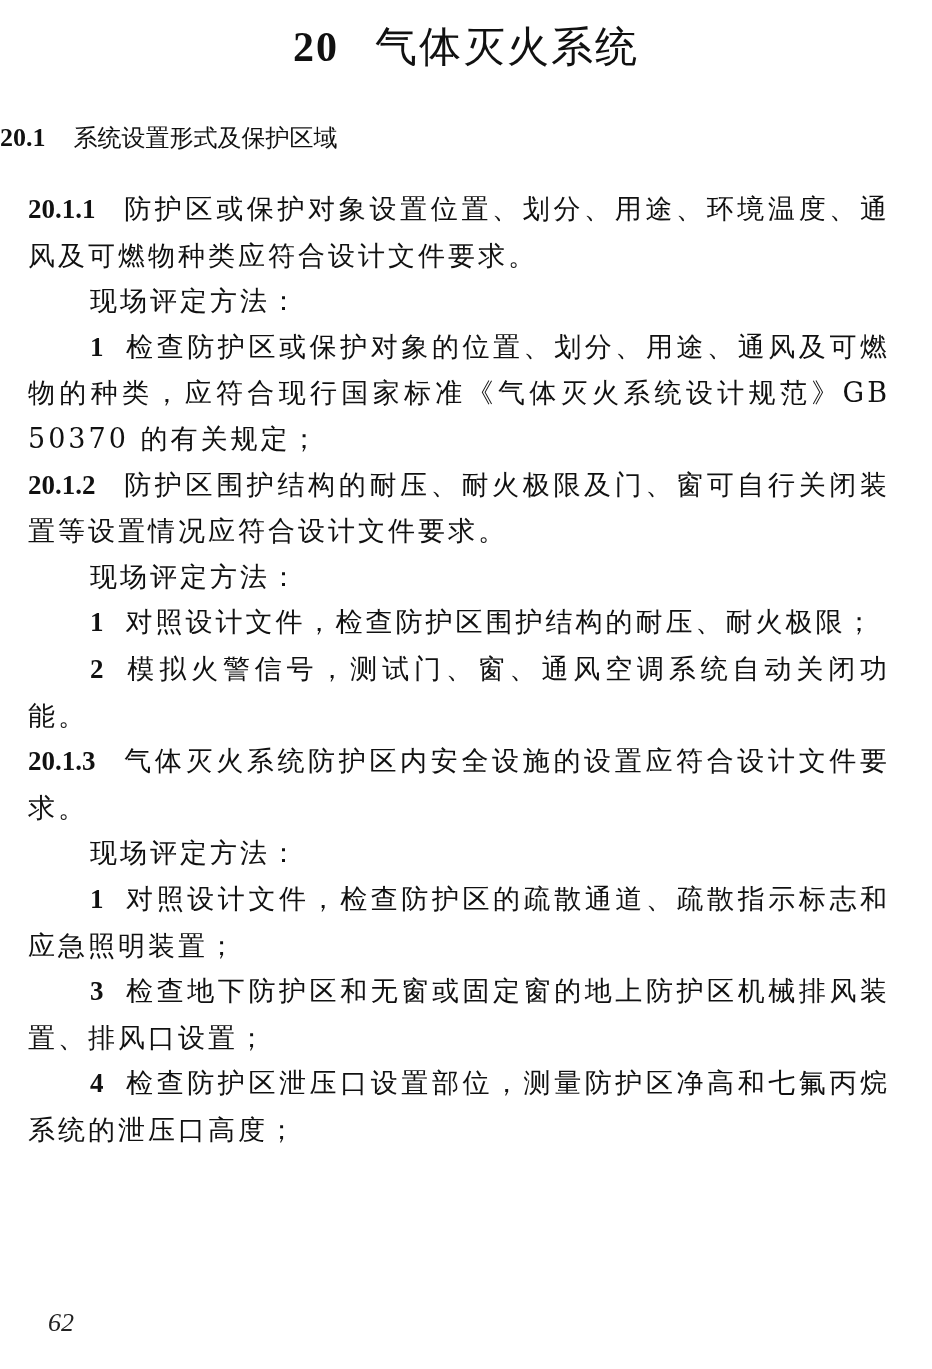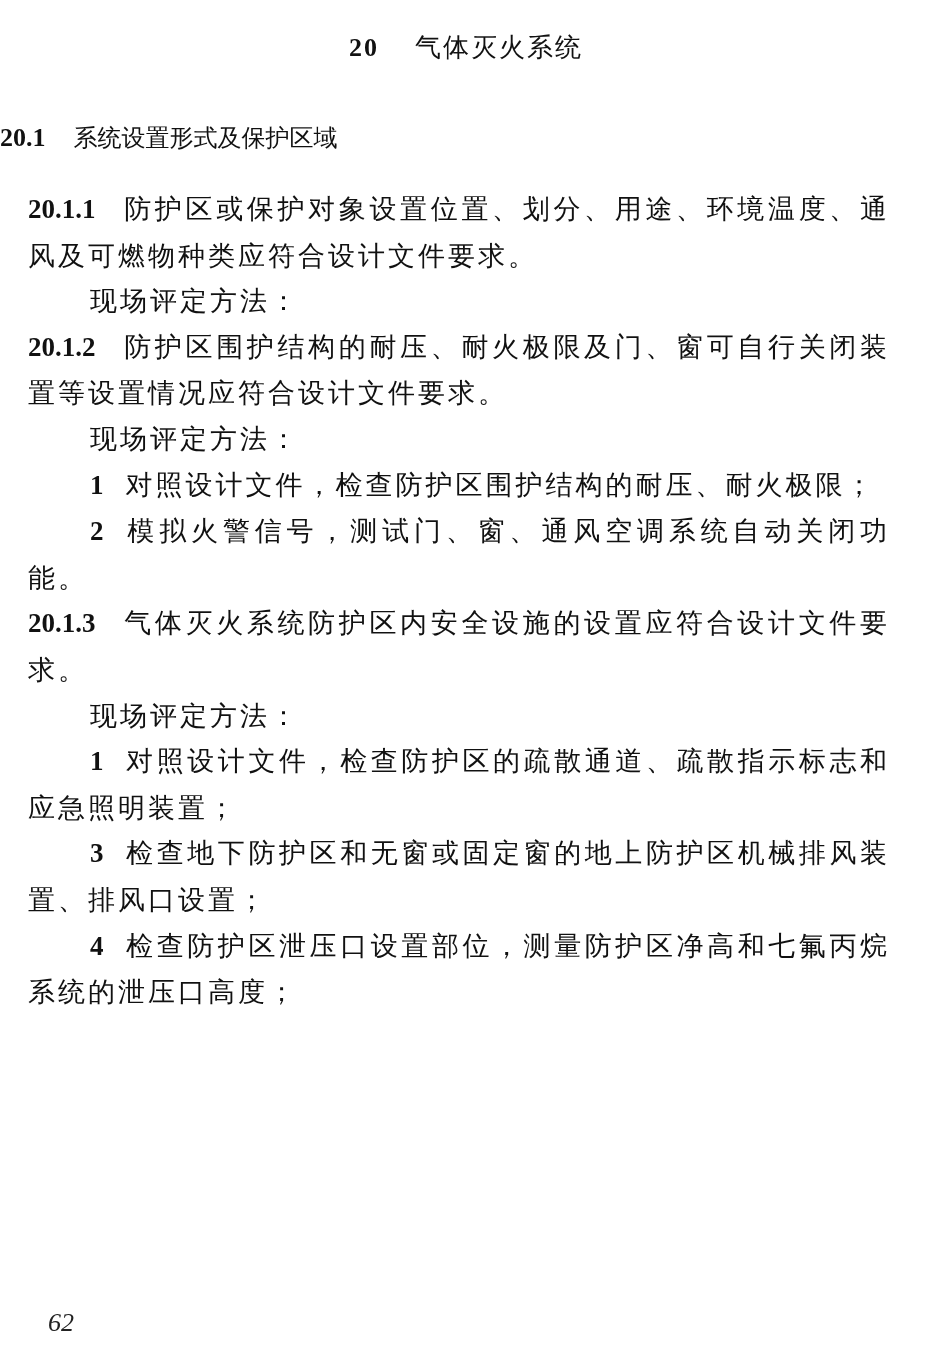--- a/index.html
+++ b/index.html
@@ -4,21 +4,21 @@
   <style>
     html, body { margin: 0; padding: 0; background: #ffffff; }
     body {
       width: 932px; height: 1369px; position: relative; overflow: hidden;
       font-family: "DejaVu Serif", "Liberation Serif", serif;
       color: #111111;
     }
     .page { position: absolute; left: 0; top: 0; width: 932px; height: 1369px; }
     .chapter-title {
       position: absolute; left: 0; top: 22px; width: 932px; text-align: center;
-      font-size: 26px; line-height: 50px; letter-spacing: 2px;
+      font-size: 42px; line-height: 50px; letter-spacing: 2px;
     }
     .chapter-title .num { font-weight: bold; font-family: "Liberation Serif", serif; margin-right: 36px; }
     .section-title {
       position: absolute; left: 0; top: 118px; width: 932px; text-align: left;
       font-size: 24px; line-height: 40px; font-family: "DejaVu Sans", sans-serif;
     }
     .section-title .num { font-weight: bold; font-family: "Liberation Serif", serif; margin-right: 28px; font-size: 26px; }
     .body {
       position: absolute; left: 28px; top: 186px; width: 862px;
       font-size: 27px; line-height: 45.6px; letter-spacing: 3px;
@@ -42,20 +42,21 @@
   </div>
 
   <div class="section-title">
     <span class="num">20.1</span><span>系统设置形式及保护区域</span>
   </div>
 
   <div class="body">
 
     <p class="p clause"><span class="cnum">20.1.1</span><span>防护区或保护对象设置位置、划分、用途、环境温度、通风及可燃物种类应符合设计文件要求。</span></p>
     <p class="p indent" style="padding-left: 0px; text-indent: 62px;">现场评定方法：</p>
+    <p class="p indent item" style="padding-left: 0px; text-indent: 62px;"><span class="inum">1</span><span>检查防护区或保护对象的位置、划分、用途、通风及可燃物的种类，应符合现行国家标准《气体灭火系统设计规范》GB 50370 的有关规定；</span></p>
 
     <p class="p clause"><span class="cnum">20.1.2</span><span>防护区围护结构的耐压、耐火极限及门、窗可自行关闭装置等设置情况应符合设计文件要求。</span></p>
     <p class="p indent" style="padding-left: 0px; text-indent: 62px;">现场评定方法：</p>
     <p class="p indent item" style="padding-left: 0px; text-indent: 62px;"><span class="inum">1</span><span>对照设计文件，检查防护区围护结构的耐压、耐火极限；</span></p>
     <p class="p indent item" style="padding-left: 0px; text-indent: 62px;"><span class="inum">2</span><span>模拟火警信号，测试门、窗、通风空调系统自动关闭功能。</span></p>
 
     <p class="p clause"><span class="cnum">20.1.3</span><span>气体灭火系统防护区内安全设施的设置应符合设计文件要求。</span></p>
     <p class="p indent" style="padding-left: 0px; text-indent: 62px;">现场评定方法：</p>
     <p class="p indent item" style="padding-left: 0px; text-indent: 62px;"><span class="inum">1</span><span>对照设计文件，检查防护区的疏散通道、疏散指示标志和应急照明装置；</span></p>
     <p class="p indent item" style="padding-left: 0px; text-indent: 62px;"><span class="inum">3</span><span>检查地下防护区和无窗或固定窗的地上防护区机械排风装置、排风口设置；</span></p>

